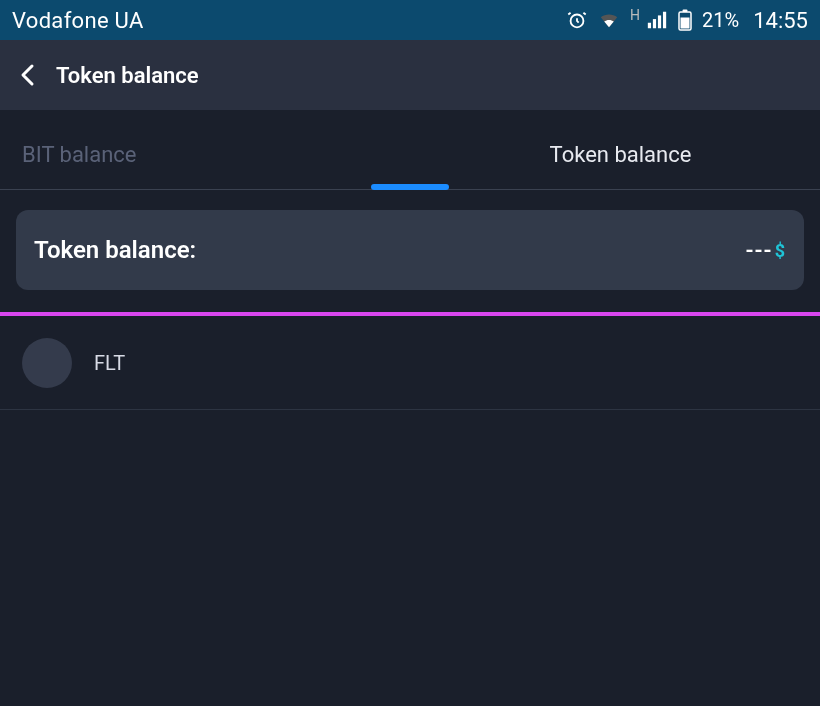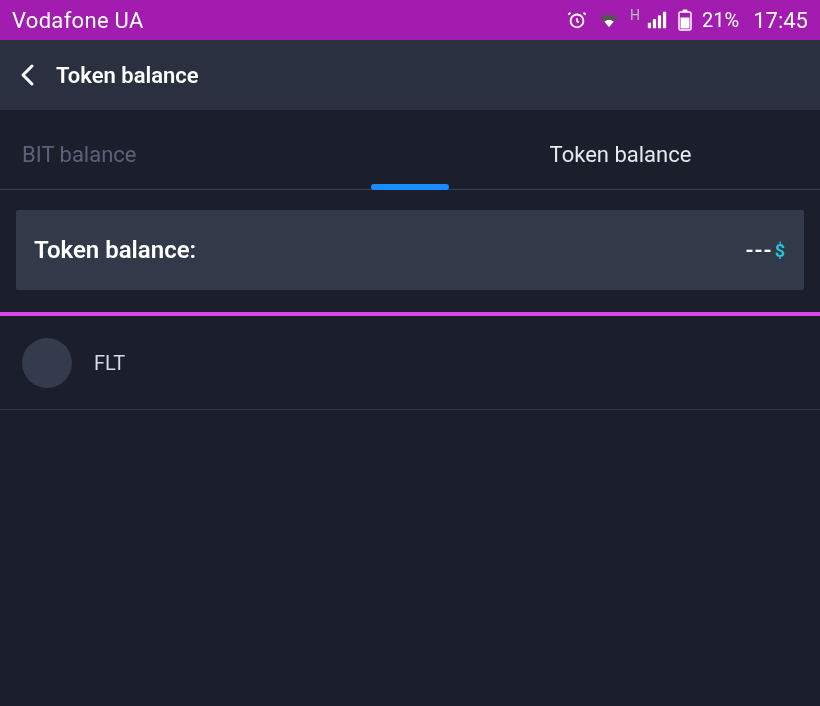--- a/index.html
+++ b/index.html
@@ -8,21 +8,21 @@
     height: 706px;
     background: #1a1f2b;
     font-family: -apple-system, BlinkMacSystemFont, "Segoe UI", Roboto, Helvetica, Arial, sans-serif;
     color: #e8eaf0;
     overflow: hidden;
   }
 
   
   .status-bar {
     height: 40px;
-    background: #a21caf;
+    background: #0c4a6e;
     display: flex;
     align-items: center;
     justify-content: space-between;
     padding: 0 12px;
     font-size: 20px;
     color: #fff;
   }
   .status-left { font-size: 22px; letter-spacing: 0.3px; }
   .status-right { display: flex; align-items: center; gap: 10px; }
   .status-right .h-label { font-size: 14px; color: #bbb; margin-right: -4px; margin-top: -10px; }
@@ -76,21 +76,21 @@
     border-radius: 3px;
     transform: translateX(-50%);
   }
 
   
   .balance-card-wrap {
     padding: 20px 16px 0 16px;
   }
   .balance-card {
     background: #323a4a;
-    border-radius: 2px;
+    border-radius: 12px;
     height: 80px;
     display: flex;
     align-items: center;
     justify-content: space-between;
     padding: 0 18px;
   }
   .balance-card-label {
     font-size: 24px;
     font-weight: 600;
     color: #fff;
@@ -172,21 +172,21 @@
       </svg>
     </span>
     <span class="ico">
       <svg width="14" height="22" viewBox="0 0 14 22" fill="none">
         <rect x="1" y="3" width="12" height="18" rx="1.5" stroke="#fff" stroke-width="1.5"></rect>
         <rect x="4.5" y="0.5" width="5" height="2.5" rx="1" fill="#fff"></rect>
         <rect x="2.5" y="8.5" width="9" height="11" fill="#fff"></rect>
       </svg>
     </span>
     <span class="batt-pct">21%</span>
-    <span class="time">17:45</span>
+    <span class="time">14:55</span>
   </div>
 </div>
 
 <div class="app-header">
   <span class="ico back-chevron">
     <svg width="20" height="26" viewBox="0 0 20 26" fill="none" stroke="#fff" stroke-width="3" stroke-linecap="round" stroke-linejoin="round">
       <path d="M14 4L5 13l9 9"></path>
     </svg>
   </span>
   <div class="app-header-title">Token balance</div>

